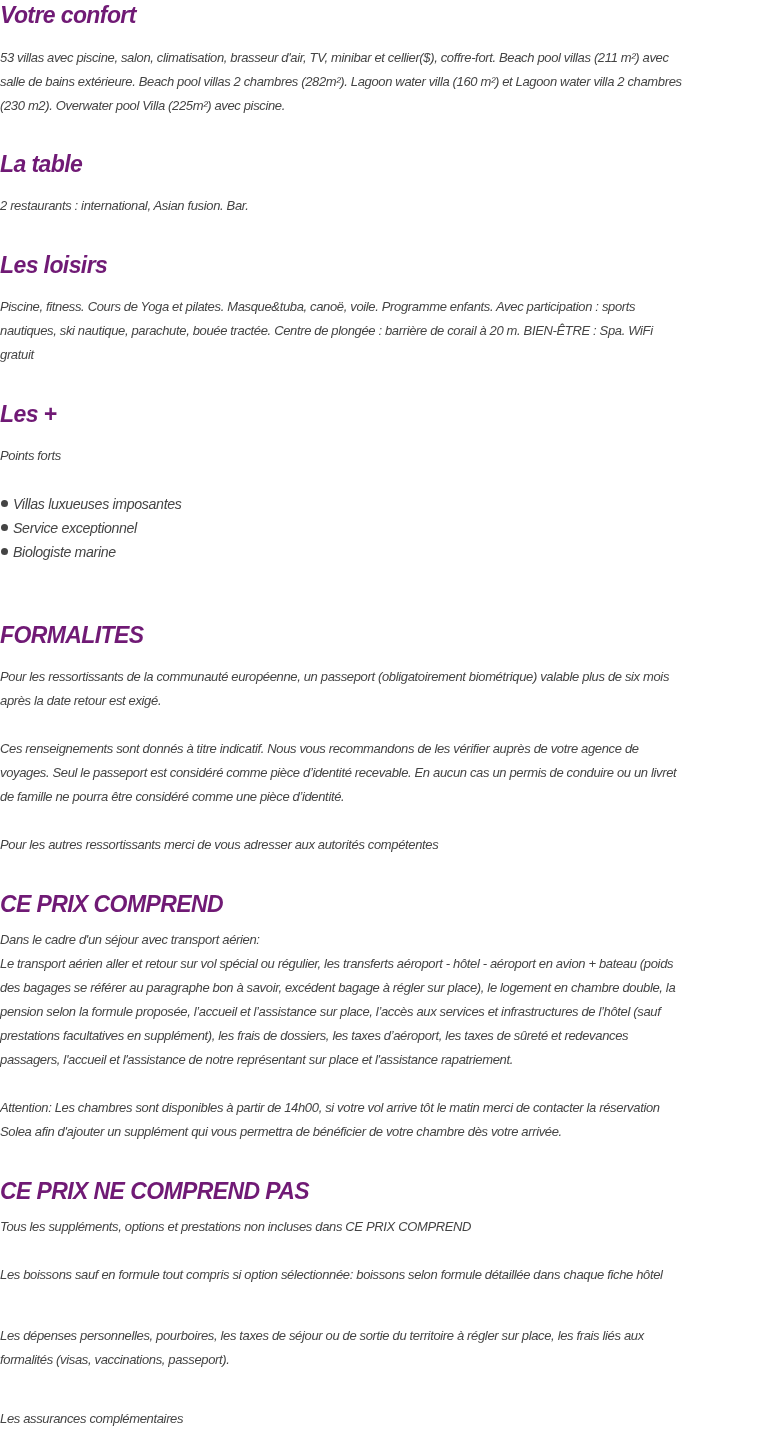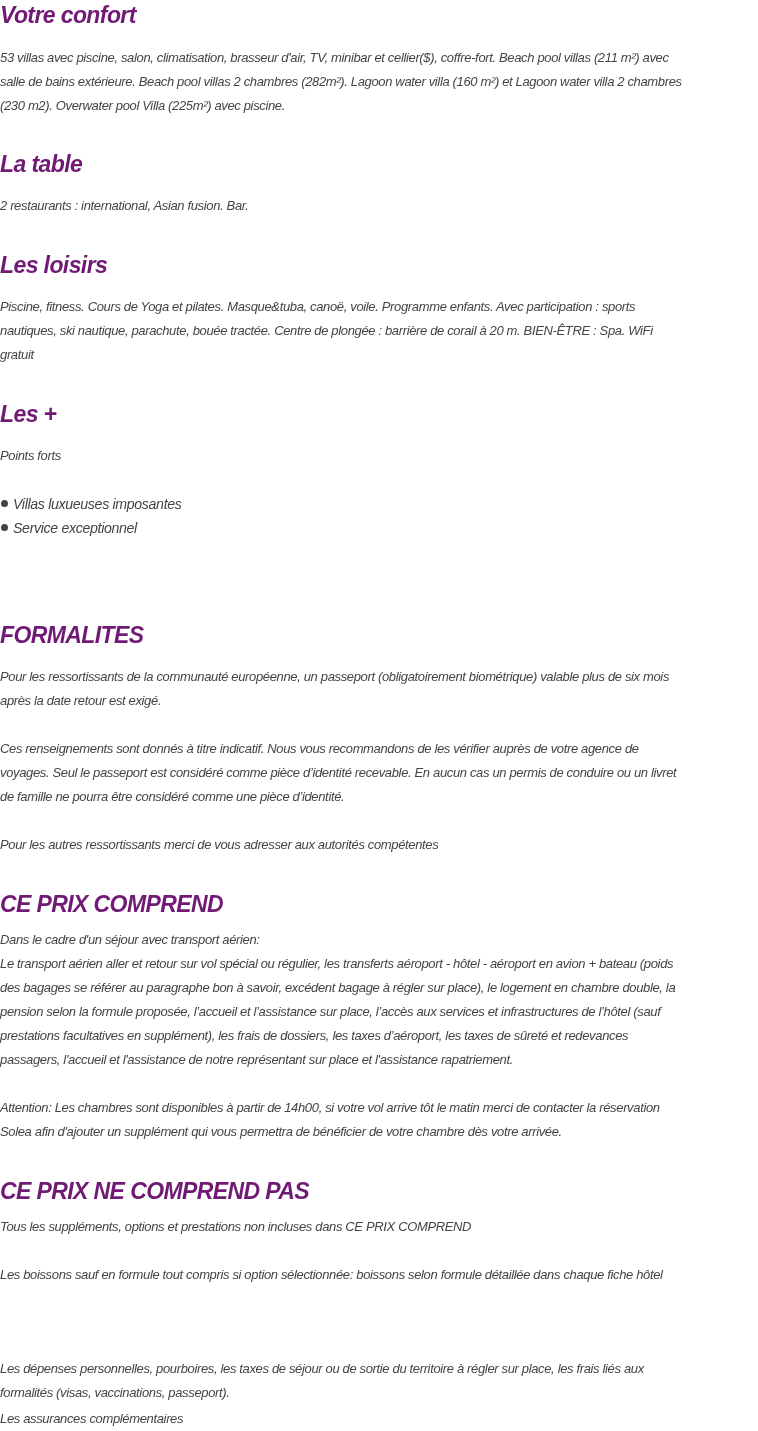--- a/index.html
+++ b/index.html
@@ -78,31 +78,32 @@
   <p class="para" style="top:194px;">2 restaurants : international, Asian fusion. Bar.</p>
 
   <h2 class="section-title" style="top:250px;">Les loisirs</h2>
   <p class="para" style="top:295px;">Piscine, fitness. Cours de Yoga et pilates. Masque&amp;tuba, canoë, voile. Programme enfants. Avec participation : sports nautiques, ski nautique, parachute, bouée tractée. Centre de plongée : barrière de corail à 20 m. BIEN-ÊTRE : Spa. WiFi gratuit</p>
 
   <h2 class="section-title" style="top:399px;">Les +</h2>
   <p class="para" style="top:444px;">Points forts</p>
   <ul class="bullet-list" style="top:492px;">
     <li><span class="bullet"></span><span>Villas luxueuses imposantes</span></li>
     <li><span class="bullet"></span><span>Service exceptionnel</span></li>
+    <li><span class="bullet"></span><span>Biologiste marine</span></li>
   </ul>
 
   <h2 class="section-title" style="top:620px;">FORMALITES</h2>
   <p class="para" style="top:665px;">Pour les ressortissants de la communauté européenne, un passeport (obligatoirement biométrique) valable plus de six mois après la date retour est exigé.</p>
   <p class="para" style="top:737px;">Ces renseignements sont donnés à titre indicatif. Nous vous recommandons de les vérifier auprès de votre agence de voyages. Seul le passeport est considéré comme pièce d’identité recevable. En aucun cas un permis de conduire ou un livret de famille ne pourra être considéré comme une pièce d’identité.</p>
   <p class="para" style="top:833px;">Pour les autres ressortissants merci de vous adresser aux autorités compétentes</p>
 
   <h2 class="section-title" style="top:889px;">CE PRIX COMPREND</h2>
   <p class="para" style="top:928px;">Dans le cadre d'un séjour avec transport aérien:</p>
   <p class="para" style="top:952px;">Le transport aérien aller et retour sur vol spécial ou régulier, les transferts aéroport - hôtel - aéroport en avion + bateau (poids des bagages se référer au paragraphe bon à savoir, excédent bagage à régler sur place), le logement en chambre double, la pension selon la formule proposée, l’accueil et l’assistance sur place, l’accès aux services et infrastructures de l’hôtel (sauf prestations facultatives en supplément), les frais de dossiers, les taxes d’aéroport, les taxes de sûreté et redevances passagers, l'accueil et l'assistance de notre représentant sur place et l'assistance rapatriement.</p>
   <p class="para" style="top:1096px;">Attention: Les chambres sont disponibles à partir de 14h00, si votre vol arrive tôt le matin merci de contacter la réservation Solea afin d'ajouter un supplément qui vous permettra de bénéficier de votre chambre dès votre arrivée.</p>
 
   <h2 class="section-title" style="top:1176px;">CE PRIX NE COMPREND PAS</h2>
   <p class="para" style="top:1215px;">Tous les suppléments, options et prestations non incluses dans CE PRIX COMPREND</p>
   <p class="para" style="top:1263px;">Les boissons sauf en formule tout compris si option sélectionnée: boissons selon formule détaillée dans chaque fiche hôtel</p>
-  <p class="para" style="top:1357px;">Les dépenses personnelles, pourboires, les taxes de séjour ou de sortie du territoire à régler sur place, les frais liés aux formalités (visas, vaccinations, passeport).</p>
+  <p class="para" style="top:1324px;">Les dépenses personnelles, pourboires, les taxes de séjour ou de sortie du territoire à régler sur place, les frais liés aux formalités (visas, vaccinations, passeport).</p>
   <p class="para" style="top:1407px;">Les assurances complémentaires</p>
 
 </div>
 
 </body></html>

